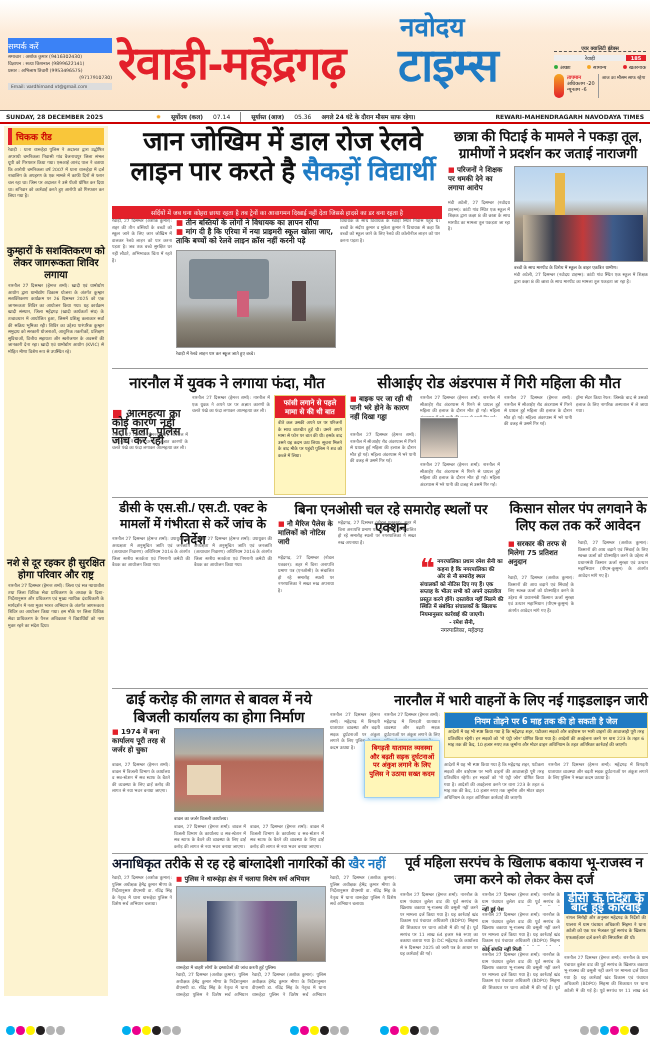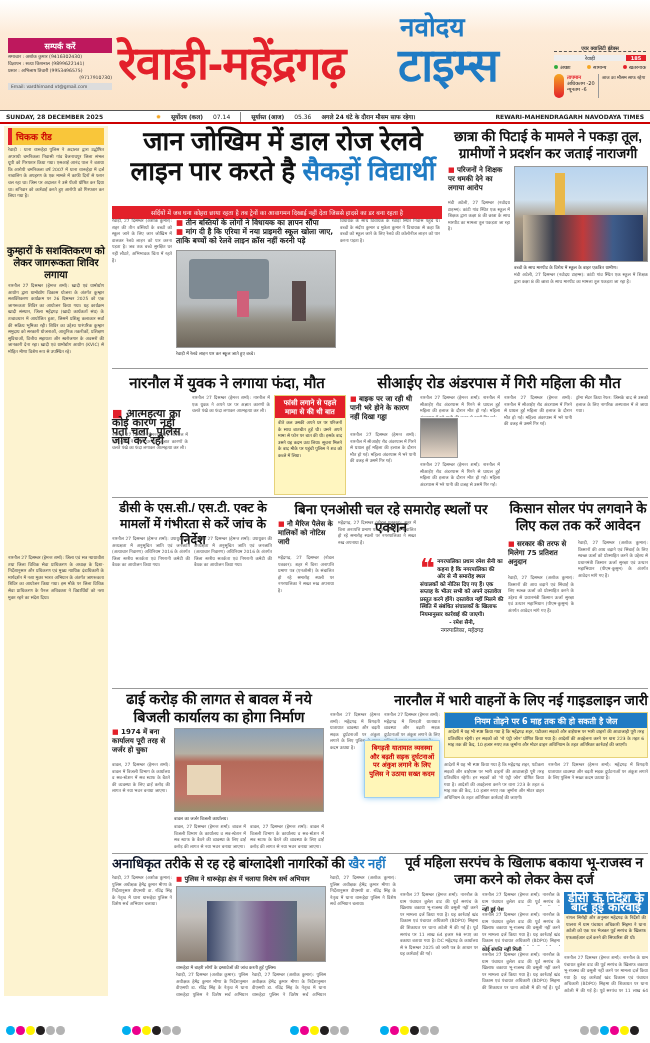--- a/index.html
+++ b/index.html
@@ -1,20 +1,20 @@
 <!DOCTYPE html>
 <html><head>
 <meta charset="utf-8">
 <style>
 *{box-sizing:border-box;margin:0;padding:0;}
 body{width:650px;height:1043px;background:#fff;font-family:"DejaVu Sans",sans-serif;color:#222;position:relative;overflow:hidden;}
 .abs{position:absolute;}
 .masthead{left:0;top:0;width:650px;height:110px;background:linear-gradient(#fff 0%,#fdebd8 30%,#fbe3c8 100%);}
 .contact{left:8px;top:38px;width:104px;}
-.contact-h{background:#be185d;color:#fff;font-size:8px;text-align:center;padding:2px 0;font-weight:bold;}
+.contact-h{background:#3b82f6;color:#fff;font-size:8px;text-align:left;padding:2px 0;font-weight:normal;}
 .contact-line{font-size:4.6px;line-height:7px;color:#333;white-space:nowrap;}
 .contact-email{font-size:4.5px;background:#ddd;margin-top:2px;padding:1px 3px;color:#444;}
 .title-red{left:118px;top:30px;font-family:"Liberation Sans",sans-serif;font-weight:bold;font-size:46px;color:#e3202a;letter-spacing:-1px;}
 .title-blue-top{left:400px;top:8px;font-weight:bold;font-size:26px;color:#1f7bc4;font-family:"Liberation Sans",sans-serif;}
 .title-blue{left:398px;top:32px;font-weight:bold;font-size:46px;color:#1f7bc4;font-family:"Liberation Sans",sans-serif;letter-spacing:-1px;}
 .aqi{left:554px;top:45px;width:92px;font-size:5px;}
 .aqi-h{text-align:center;border-bottom:1px dashed #555;font-weight:bold;color:#333;}
 .aqi-row{display:flex;margin-top:3px;}
 .aqi-city{flex:1;background:#eee;text-align:center;}
 .aqi-val{background:#e3202a;color:#fff;width:20px;text-align:center;font-weight:bold;}
@@ -93,20 +93,21 @@
   <span style="font-weight:normal">05.36</span>
   <span>अगले 24 घंटे के दौरान मौसम साफ रहेगा।</span>
   <span style="margin-left:auto">REWARI-MAHENDRAGARH NAVODAYA TIMES</span>
 </div>
 
 <div class="abs leftcol">
   <div class="lc-tag">चिकक रीड</div>
   <div class="lc-txt" style="height:96px;overflow:hidden">रेवाड़ी : थाना धारूहेड़ा पुलिस ने अदालत द्वारा उद्घोषित अपराधी चमनिकला निवासी गांव बैजनाथपुर जिला संभल यूपी को गिरफ्तार किया गया। एसआई आनंद पाल ने बताया कि आरोपी चमनिकला वर्ष 2007 में थाना धारूहेड़ा में दर्ज नाबालिग के अपहरण के एक मामले में काफी दिनों से फरार चल रहा था। जिस पर अदालत ने उसे पीओ घोषित कर दिया था। शनिवार को कार्रवाई करते हुए आरोपी को गिरफ्तार कर लिया गया है।</div>
   <div class="lc-h hl">कुम्हारों के सशक्तिकरण को लेकर जागरूकता शिविर लगाया</div>
   <div class="lc-txt" style="height:272px;overflow:hidden">नारनौल 27 दिसम्बर (हेमन्त शर्मा): खादी एवं ग्रामोद्योग आयोग द्वारा ग्रामोद्योग विकास योजना के अंतर्गत कुम्हार सशक्तिकरण कार्यक्रम पर 26 दिसम्बर 2025 को एक जागरूकता शिविर का आयोजन किया गया। यह कार्यक्रम खादी संस्थान, जिला महेंद्रगढ़ (खादी कार्यकर्ता संघ) के तत्वावधान में आयोजित हुआ, जिसमें प्रशिक्षु कलाकार सर्वा की सक्रिय भूमिका रही। शिविर का उद्देश्य पारंपरिक कुम्हार समुदाय को सरकारी योजनाओं, आधुनिक तकनीकों, प्रशिक्षण सुविधाओं, वित्तीय सहायता और स्वरोजगार के अवसरों की जानकारी देना रहा। खादी एवं ग्रामोद्योग आयोग (KVIC) से मोहित मीणा विशेष रूप से उपस्थित रहे।</div>
+  <div class="lc-h hl">नशे से दूर रहकर ही सुरक्षित होगा परिवार और राष्ट्र</div>
   <div class="lc-txt" style="height:330px;overflow:hidden">नारनौल 27 दिसम्बर (हेमन्त शर्मा): जिला एवं सत्र न्यायाधीश तथा जिला विधिक सेवा प्राधिकरण के अध्यक्ष के दिशा-निर्देशानुसार और प्रधिकरण एवं मुख्य न्यायिक दंडाधिकारी के मार्गदर्शन में नशा मुक्त भारत अभियान के अंतर्गत जागरूकता शिविर का आयोजन किया गया। इस मौके पर जिला विधिक सेवा प्राधिकरण के पैनल अधिवक्ता ने विद्यार्थियों को नशा मुक्त रहने का संदेश दिया।</div>
 </div>
 
 <div class="abs bigh hl">
   <div>जान जोखिम में डाल रोज रेलवे</div>
   <div><span>लाइन पार करते है</span> <span class="blue">सैकड़ों विद्यार्थी</span></div>
 </div>
 <div class="abs subband">सर्दियों में जब घना कोहरा छाया रहता है तब ट्रेनों का आवागमन दिखाई नहीं देता जिससे हादसे का डर बना रहता है</div>
 <div class="abs txt" style="left:112px;top:218px;width:60px;height:150px;overflow:hidden">रेवाड़ी, 27 दिसम्बर (अशोक कुमार): शहर की तीन बस्तियों के बच्चों को स्कूल जाने के लिए जान जोखिम में डालकर रेलवे लाइन को पार करना पड़ता है। जब तक बच्चे सुरक्षित घर नहीं लौटते, अभिभावक चिंता में रहते हैं।</div>
 <div class="abs" style="left:176px;top:218px;width:160px">

